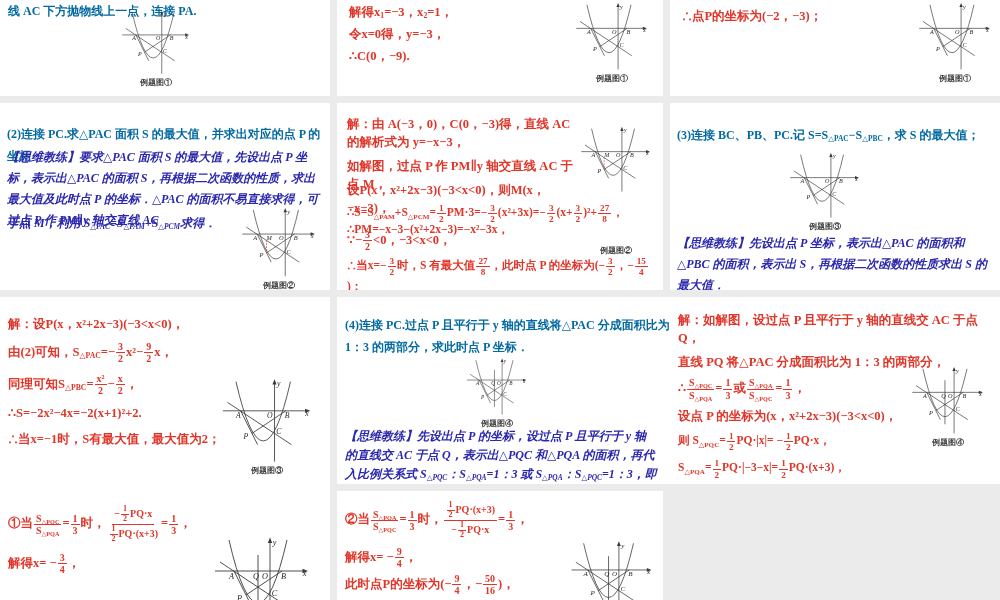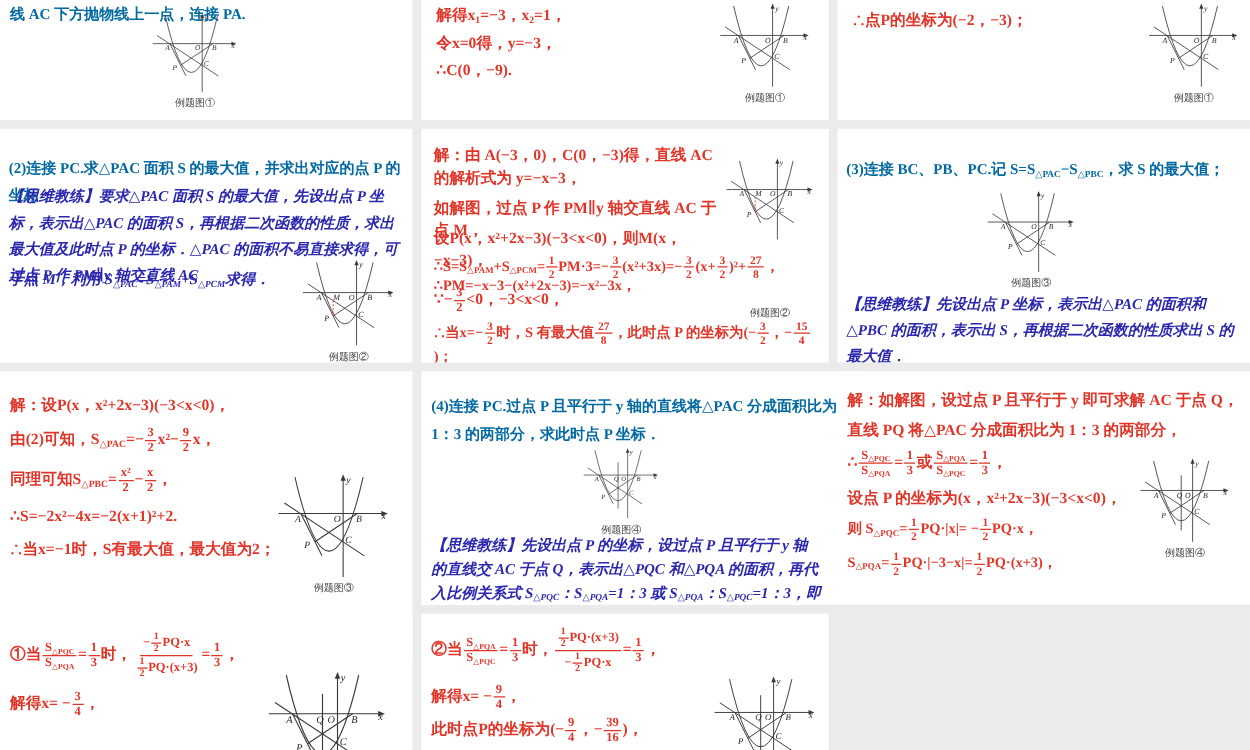--- a/index.html
+++ b/index.html
@@ -10,21 +10,21 @@
   .coach{color:#2b28ad;font-weight:700;font-style:italic;font-size:12px;line-height:1.75}
   .sol{color:#e03529;font-weight:700;font-size:12.5px;line-height:1.45;margin-bottom:7px}
   .sm{font-size:11.5px}
   .mb4{margin-bottom:4px}.mb6{margin-bottom:6px}.mb8{margin-bottom:8px}
   .glitch{margin-top:-17px}
   .pr{padding-right:90px}
   .prL{padding-right:118px}
   .abs{position:absolute}
   .fig{position:absolute;text-align:center}
   .figsvg svg{display:block;width:100%;height:auto;aspect-ratio:100/92}
-  .figcap{font-size:8px;color:#3d3d3d;margin-top:2px;font-weight:400}
+  .figcap{font-size:8px;color:#3d3d3d;margin-top:2px;font-weight:700}
   .frac{display:inline-flex;flex-direction:column;align-items:center;vertical-align:middle;line-height:1.12;font-size:0.8em;padding:0 1px}
   .frac .fn{border-bottom:1px solid currentColor;padding:0 2px}
   .frac .fd{padding:0 2px}
   sub{font-size:0.62em;vertical-align:-0.3em;line-height:0}
 </style>
 </head>
 <body>
 
 <main>
 
@@ -303,21 +303,21 @@
             <text x="62.5" y="61" font-size="8.2" font-style="italic" font-family="Liberation Serif,serif" fill="#1f1f1f" text-anchor="middle">C</text>
           </svg>
         </div>
       <div class="figcap">例题图④</div>
     </div>
     <div class="coach abs" style="left:8px;top:130px;width:312px;line-height:1.6">【思维教练】先设出点 P 的坐标，设过点 P 且平行于 y 轴的直线交 AC 于点 Q，表示出△PQC 和△PQA 的面积，再代入比例关系式 S<sub>△PQC</sub>：S<sub>△PQA</sub>=1：3 或 S<sub>△PQA</sub>：S<sub>△PQC</sub>=1：3，即可求解．</div>
   </section>
 
   <section class="card" style="left:670px;top:297px;width:330px;height:187px">
     <div class="abs" style="left:8px;top:14px;width:318px">
-      <div class="sol mb6">解：如解图，设过点 P 且平行于 y 即可求解 AC 于点 Q，</div>
+      <div class="sol mb6">解：如解图，设过点 P 且平行于 y 轴的直线交 AC 于点 Q，</div>
       <div class="sol mb6">直线 PQ 将△PAC 分成面积比为 1：3 的两部分，</div>
       <div class="sol mb6 pr">∴<span class="frac">
             <span class="fn">S<sub>△PQC</sub></span>
             <span class="fd">S<sub>△PQA</sub></span>
           </span>=<span class="frac">
             <span class="fn">1</span>
             <span class="fd">3</span>
           </span>或<span class="frac">
             <span class="fn">S<sub>△PQA</sub></span>
             <span class="fd">S<sub>△PQC</sub></span>
@@ -440,21 +440,21 @@
             <span class="fd">3</span>
           </span>，</div>
       <div class="sol mb4">解得x= −<span class="frac">
             <span class="fn">9</span>
             <span class="fd">4</span>
           </span>，</div>
       <div class="sol">此时点P的坐标为(−<span class="frac">
             <span class="fn">9</span>
             <span class="fd">4</span>
           </span>，−<span class="frac">
-            <span class="fn">39</span>
+            <span class="fn">50</span>
             <span class="fd">16</span>
           </span>)，</div>
     </div>
     <div class="fig" style="left:232px;top:48px;width:86px">
       <div class="figsvg">
           <svg viewBox="0 0 100 92" xmlns="http://www.w3.org/2000/svg">
             <line x1="3" y1="36" x2="92" y2="36" stroke="#3a3a3a" stroke-width="0.9" fill="none"></line>
             <path d="M96 36 L90.5 33.8 L90.5 38.2 Z" fill="#3a3a3a"></path>
             <line x1="58" y1="90" x2="58" y2="6" stroke="#3a3a3a" stroke-width="0.9" fill="none"></line>
             <path d="M58 2.5 L55.8 8 L60.2 8 Z" fill="#3a3a3a"></path>

